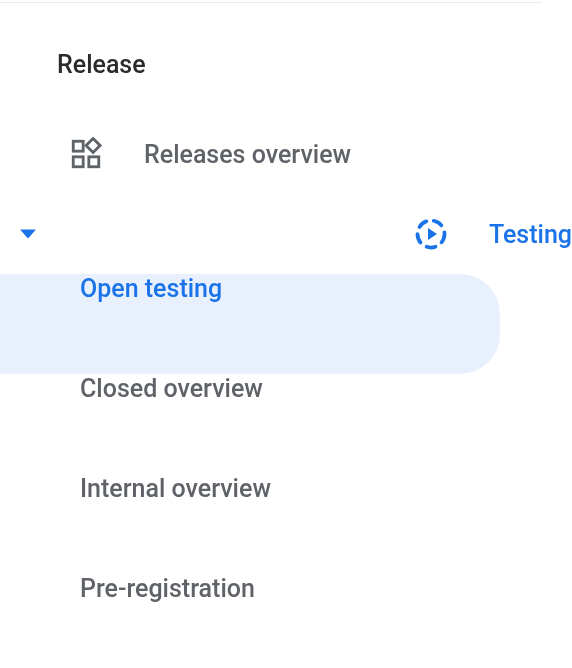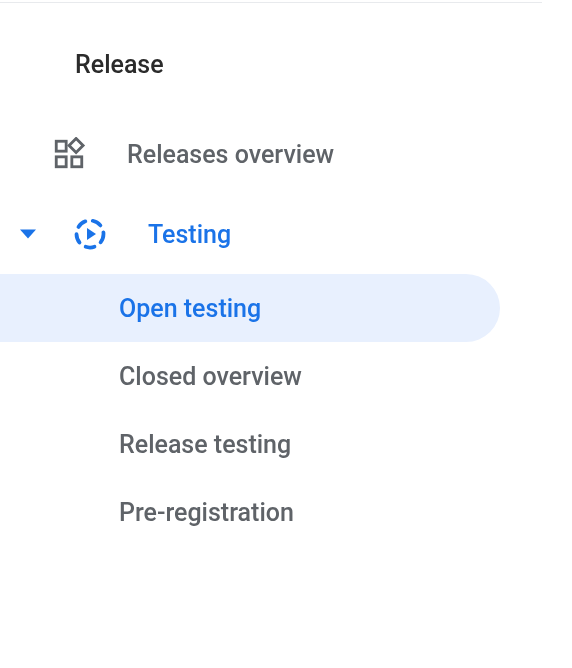--- a/index.html
+++ b/index.html
@@ -19,35 +19,36 @@
       top: 2px;
       left: 0;
       right: 30px;
       height: 1px;
       background: #e8eaed;
     }
     .section-header {
       font-size: 25px;
       font-weight: 500;
       color: #2b2b2b;
-      padding: 50px 0 35px 75px;
+      padding: 50px 0 35px 57px;
     }
     .nav-list {
       list-style: none;
     }
     .nav-item {
       height: 80px;
       display: flex;
       align-items: center;
-      padding-left: 51px;
+      padding-left: 68px;
       cursor: pointer;
       position: relative;
     }
     .nav-item.with-expand {
       padding-left: 72px;
+      justify-content: flex-end;
     }
     .expand-indicator {
       position: absolute;
       left: 20px;
       top: 50%;
       transform: translateY(-50%);
       width: 0;
       height: 0;
       border-left: 8px solid transparent;
       border-right: 8px solid transparent;
@@ -67,24 +68,24 @@
       font-weight: 500;
       color: #5f6368;
     }
     .nav-item.selected .nav-label {
       color: #1a73e8;
     }
     .sub-list {
       list-style: none;
     }
     .sub-item {
-      height: 68px;
+      height: 100px;
       display: flex;
-      align-items: center;
-      padding-left: 119px;
+      align-items: flex-start;
+      padding-left: 80px;
       cursor: pointer;
     }
     .sub-item.active {
       background: #e8f0fe;
       border-top-right-radius: 40px;
       border-bottom-right-radius: 40px;
       margin-right: 72px;
     }
     .sub-label {
       font-size: 25px;
@@ -129,18 +130,18 @@
 </ul>
 
 <ul class="sub-list">
   <li class="sub-item active">
     <span class="sub-label">Open testing</span>
   </li>
   <li class="sub-item">
     <span class="sub-label">Closed overview</span>
   </li>
   <li class="sub-item">
-    <span class="sub-label">Release testing</span>
+    <span class="sub-label">Internal overview</span>
   </li>
   <li class="sub-item">
     <span class="sub-label">Pre-registration</span>
   </li>
 </ul>
 
 </body></html>

